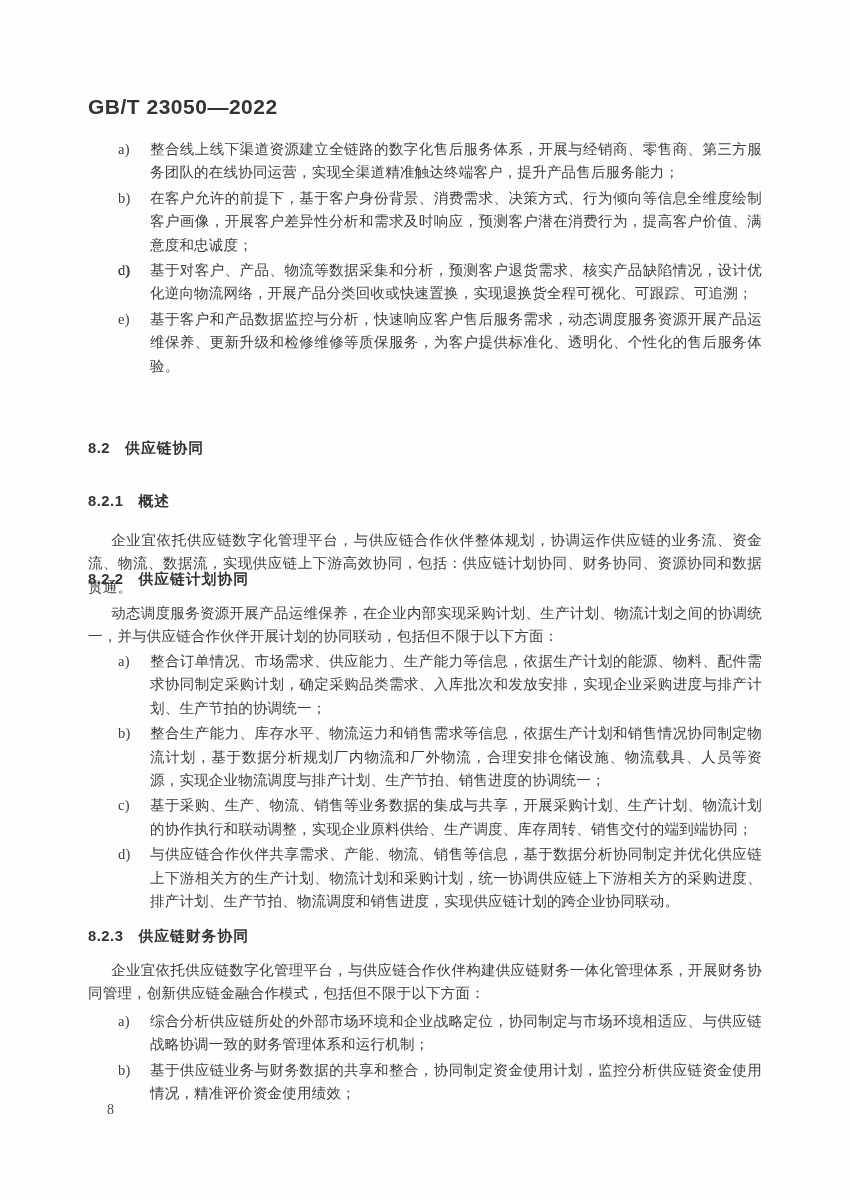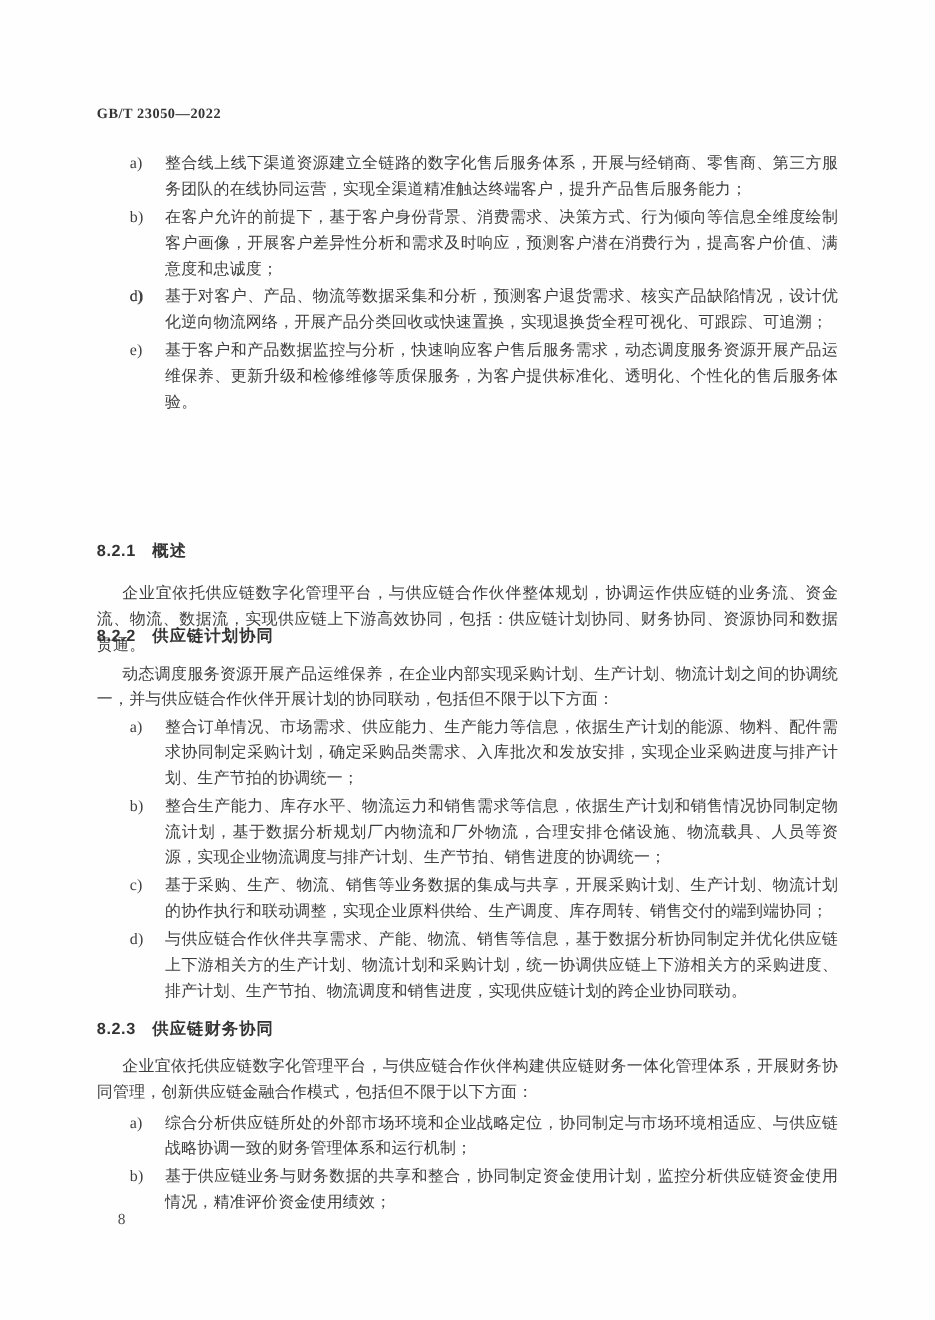--- a/index.html
+++ b/index.html
@@ -20,23 +20,23 @@
     position: absolute;
     left: 88px;
     width: 674px;
     font-size: 14.5px;
     line-height: 23.4px;
   }
   .doc-number {
     position: absolute;
     left: 88px;
     top: 95px;
-    font-family: Liberation Serif, serif;
+    font-family: Liberation Sans, sans-serif;
     font-weight: bold;
-    font-size: 13px;
+    font-size: 21px;
     letter-spacing: 0.5px;
     color: #333333;
   }
   .heading {
     font-family: "Liberation Sans", "DejaVu Sans", sans-serif;
     font-weight: bold;
     font-size: 14.8px;
     color: #333333;
     white-space: nowrap;
   }
@@ -89,20 +89,23 @@
     <div class="li">
       <span class="lbl">d)</span>
       <span class="txt">基于对客户、产品、物流等数据采集和分析，预测客户退货需求、核实产品缺陷情况，设计优化逆向物流网络，开展产品分类回收或快速置换，实现退换货全程可视化、可跟踪、可追溯；</span>
     </div>
     <div class="li">
       <span class="lbl">e)</span>
       <span class="txt">基于客户和产品数据监控与分析，快速响应客户售后服务需求，动态调度服务资源开展产品运维保养、更新升级和检修维修等质保服务，为客户提供标准化、透明化、个性化的售后服务体验。</span>
     </div>
   </div>
 
+  <div class="block heading" style="top:437px;">
+    <span class="sec-num">8.2</span><span class="sec-title">供应链协同</span>
+  </div>
 
   <div class="block heading" style="top:490px;">
     <span class="sec-num">8.2.1</span><span class="sec-title">概述</span>
   </div>
   <div class="block para" style="top:529px;">企业宜依托供应链数字化管理平台，与供应链合作伙伴整体规划，协调运作供应链的业务流、资金流、物流、数据流，实现供应链上下游高效协同，包括：供应链计划协同、财务协同、资源协同和数据贯通。</div>
 
   <div class="block heading" style="top:568px;">
     <span class="sec-num">8.2.2</span><span class="sec-title">供应链计划协同</span>
   </div>
   <div class="block para" style="top:602px;">动态调度服务资源开展产品运维保养，在企业内部实现采购计划、生产计划、物流计划之间的协调统一，并与供应链合作伙伴开展计划的协同联动，包括但不限于以下方面：</div>

